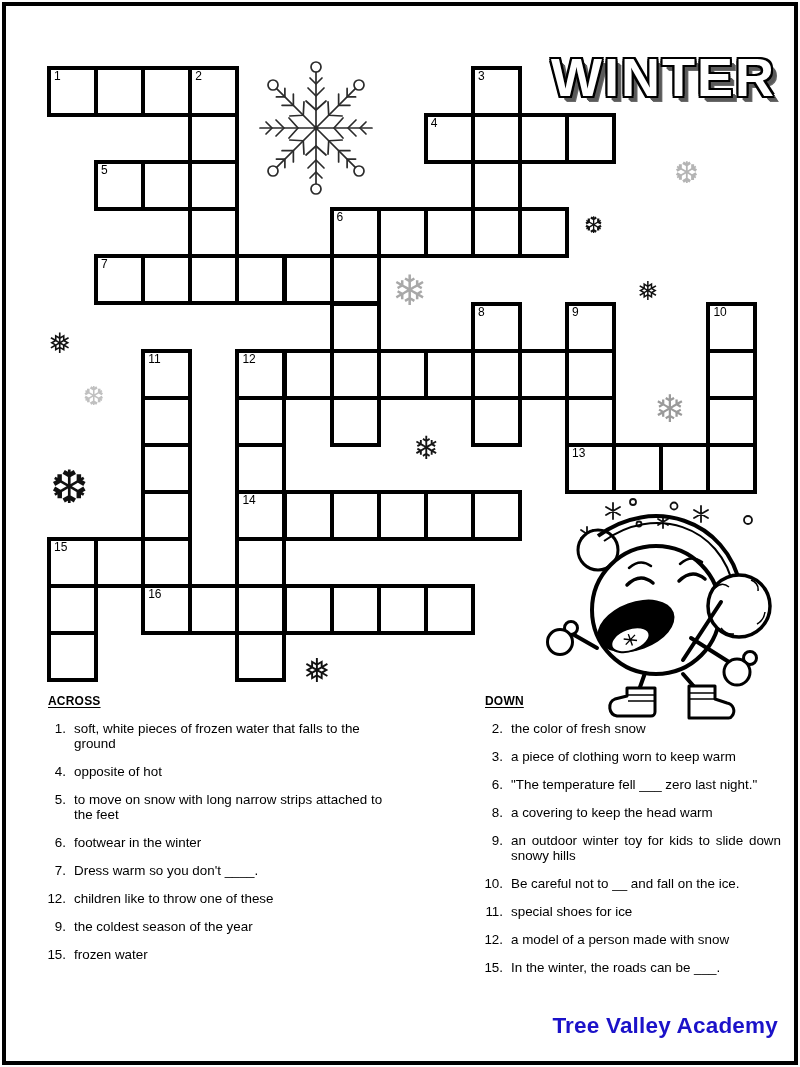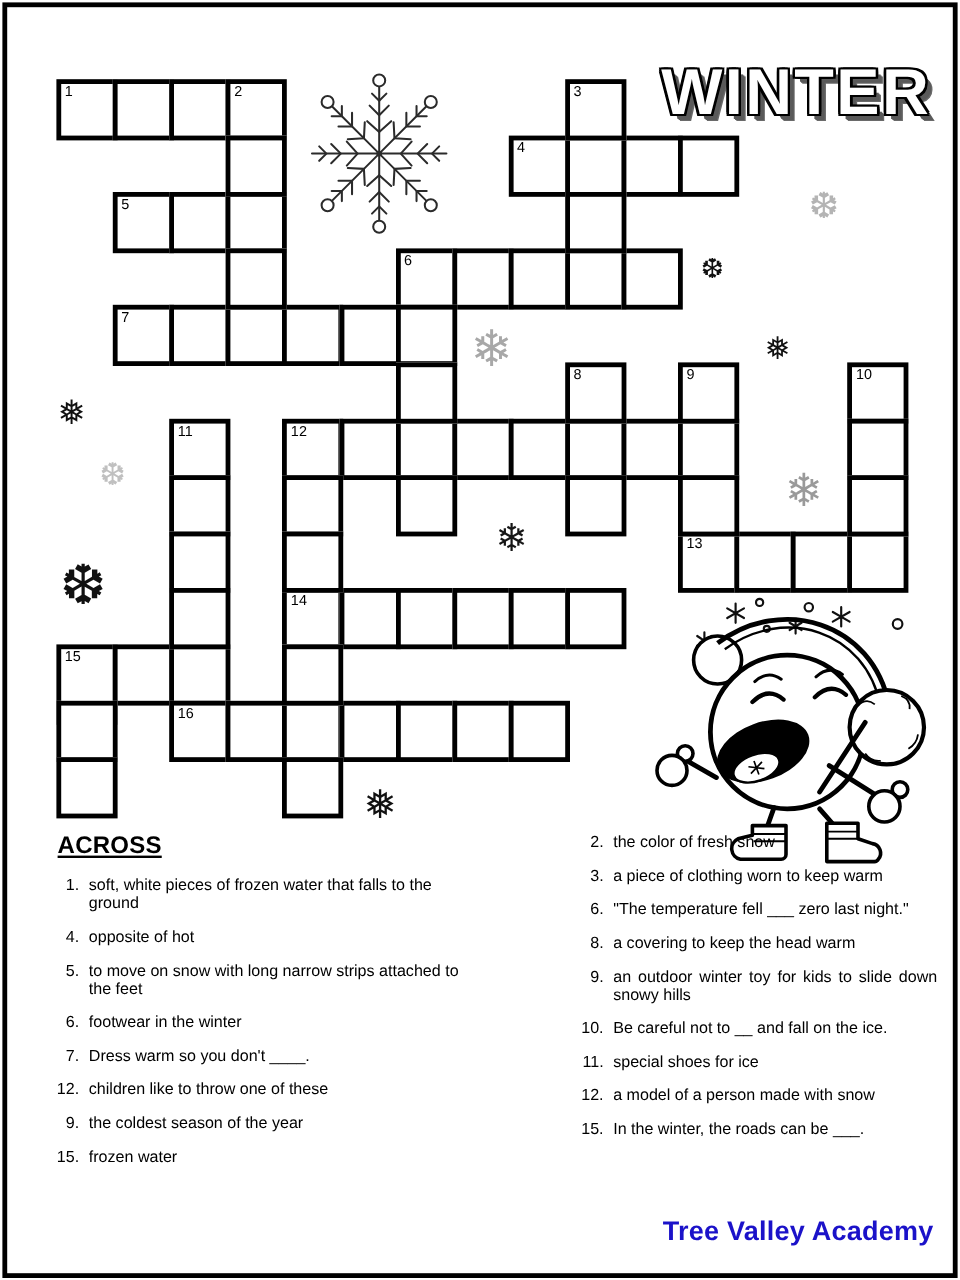--- a/index.html
+++ b/index.html
@@ -26,21 +26,21 @@
   
   .flake{position:absolute;line-height:1;font-family:"DejaVu Sans",sans-serif;user-select:none;}
 
   .bigflake{position:absolute;left:249px;top:53px;width:134px;height:150px;}
   .snowman{position:absolute;left:543px;top:490px;width:240px;height:232px;}
 
   
   .clue-col{position:absolute;top:694px;}
   .clue-col.across{left:44px;width:351px;}
   .clue-col.down{left:481px;width:300px;}
-  .clue-col h2{margin:0 0 13px 0;padding-left:4px;font-size:20px;letter-spacing:0.2px;text-decoration:underline;text-underline-offset:2px;color:#000;}
+  .clue-col h2{margin:0 0 13px 0;padding-left:4px;font-size:12px;letter-spacing:0.2px;text-decoration:underline;text-underline-offset:2px;color:#000;}
   .clue{display:flex;margin-bottom:13px;font-size:13.4px;line-height:15px;color:#000;}
   .clue-num{width:22px;min-width:22px;text-align:right;margin-right:8px;}
   .clue-col.across .clue-text{width:322px;}
   .clue-col.down .clue-text{width:270px;}
   .clue-col.down .clue:nth-child(5) .clue-text{text-align:justify;}
 
   .footer-brand{position:absolute;right:22px;top:1013px;font-size:22.5px;font-weight:bold;letter-spacing:0.2px;}
 </style>
 </head>
 <body>
@@ -278,20 +278,21 @@
         <span class="clue-text">the coldest season of the year</span>
       </div>
       <div class="clue">
         <span class="clue-num">15.</span>
         <span class="clue-text">frozen water</span>
       </div>
     </div>
 </section>
 
 <section class="clue-col down">
+  <h2>DOWN</h2>
   <div>
       <div class="clue">
         <span class="clue-num">2.</span>
         <span class="clue-text">the color of fresh snow</span>
       </div>
       <div class="clue">
         <span class="clue-num">3.</span>
         <span class="clue-text">a piece of clothing worn to keep warm</span>
       </div>
       <div class="clue">

